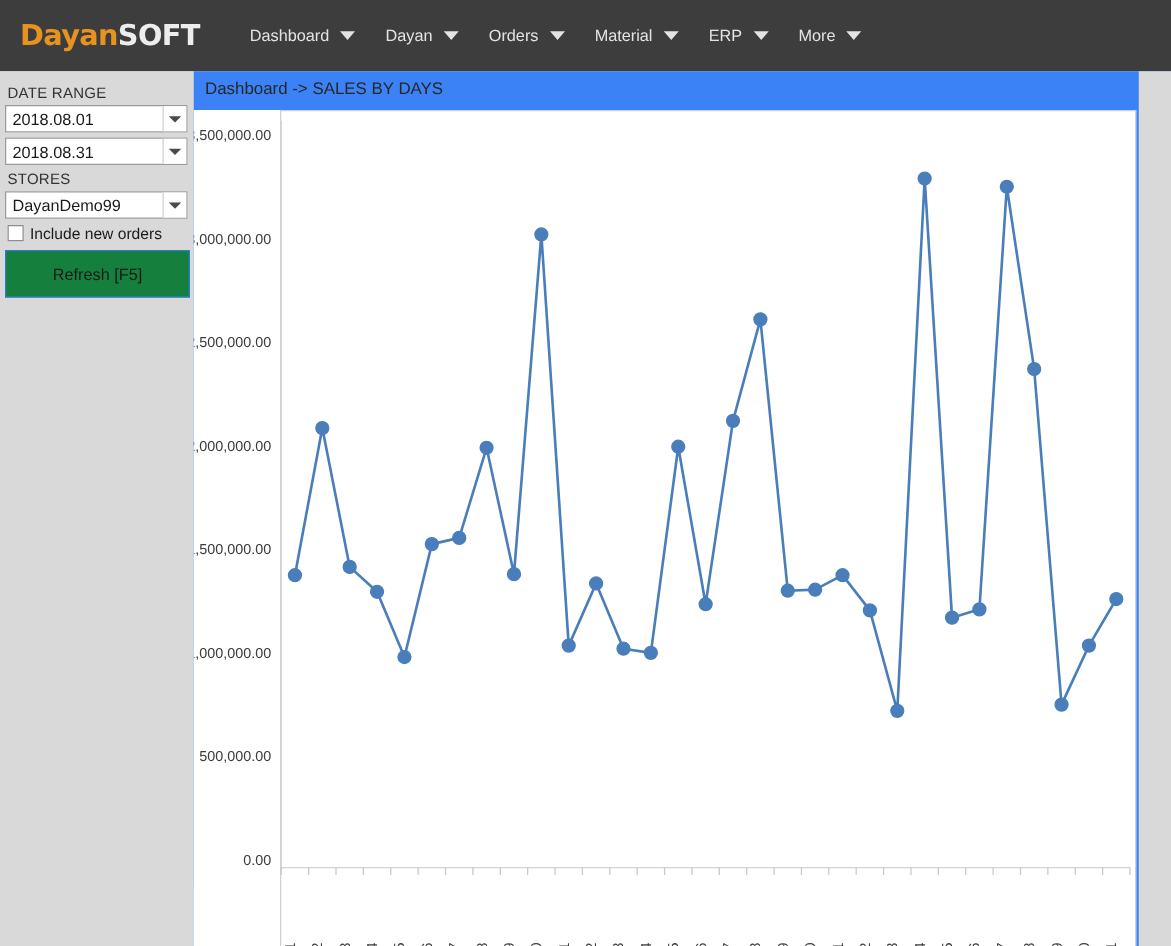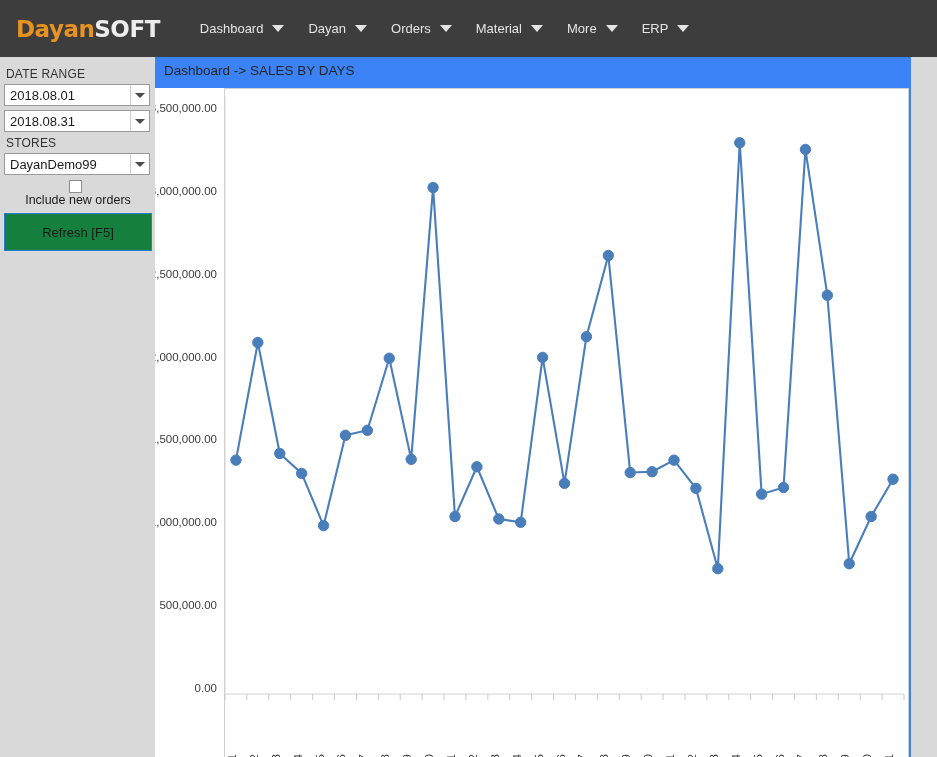--- a/index.html
+++ b/index.html
@@ -87,23 +87,22 @@
     display: flex; align-items: center; justify-content: center;
   }
   .cbtn i {
     display: block;
     width: 0; height: 0;
     border-left: 5px solid transparent;
     border-right: 5px solid transparent;
     border-top: 5px solid #4a4a4a;
   }
   .cbx-row {
-    display: flex; align-items: center;
+    display: flex; align-items: flex-start;
     margin: 5px 0 6px 2px;
-    flex-direction: column;
   }
   .cbx {
     width: 13px; height: 13px;
     background: #fff;
     border: 1px solid #8d8d8d;
     margin-right: 5px;
     flex: none;
   }
   .cbx-row span {
     font-size: 12.5px; color: #1a1a1a;
@@ -189,25 +188,25 @@
     </div>
     <div class="navitem">
       <span>Orders</span>
       <span class="caret"></span>
     </div>
     <div class="navitem">
       <span>Material</span>
       <span class="caret"></span>
     </div>
     <div class="navitem">
+      <span>ERP</span>
+      <span class="caret"></span>
+    </div>
+    <div class="navitem">
       <span>More</span>
-      <span class="caret"></span>
-    </div>
-    <div class="navitem">
-      <span>ERP</span>
       <span class="caret"></span>
     </div>
   </div>
 
   <div class="sidebar">
 
     <div class="side-label">DATE RANGE</div>
 
     <div class="combo">
       <div class="cvalue">2018.08.01</div>

